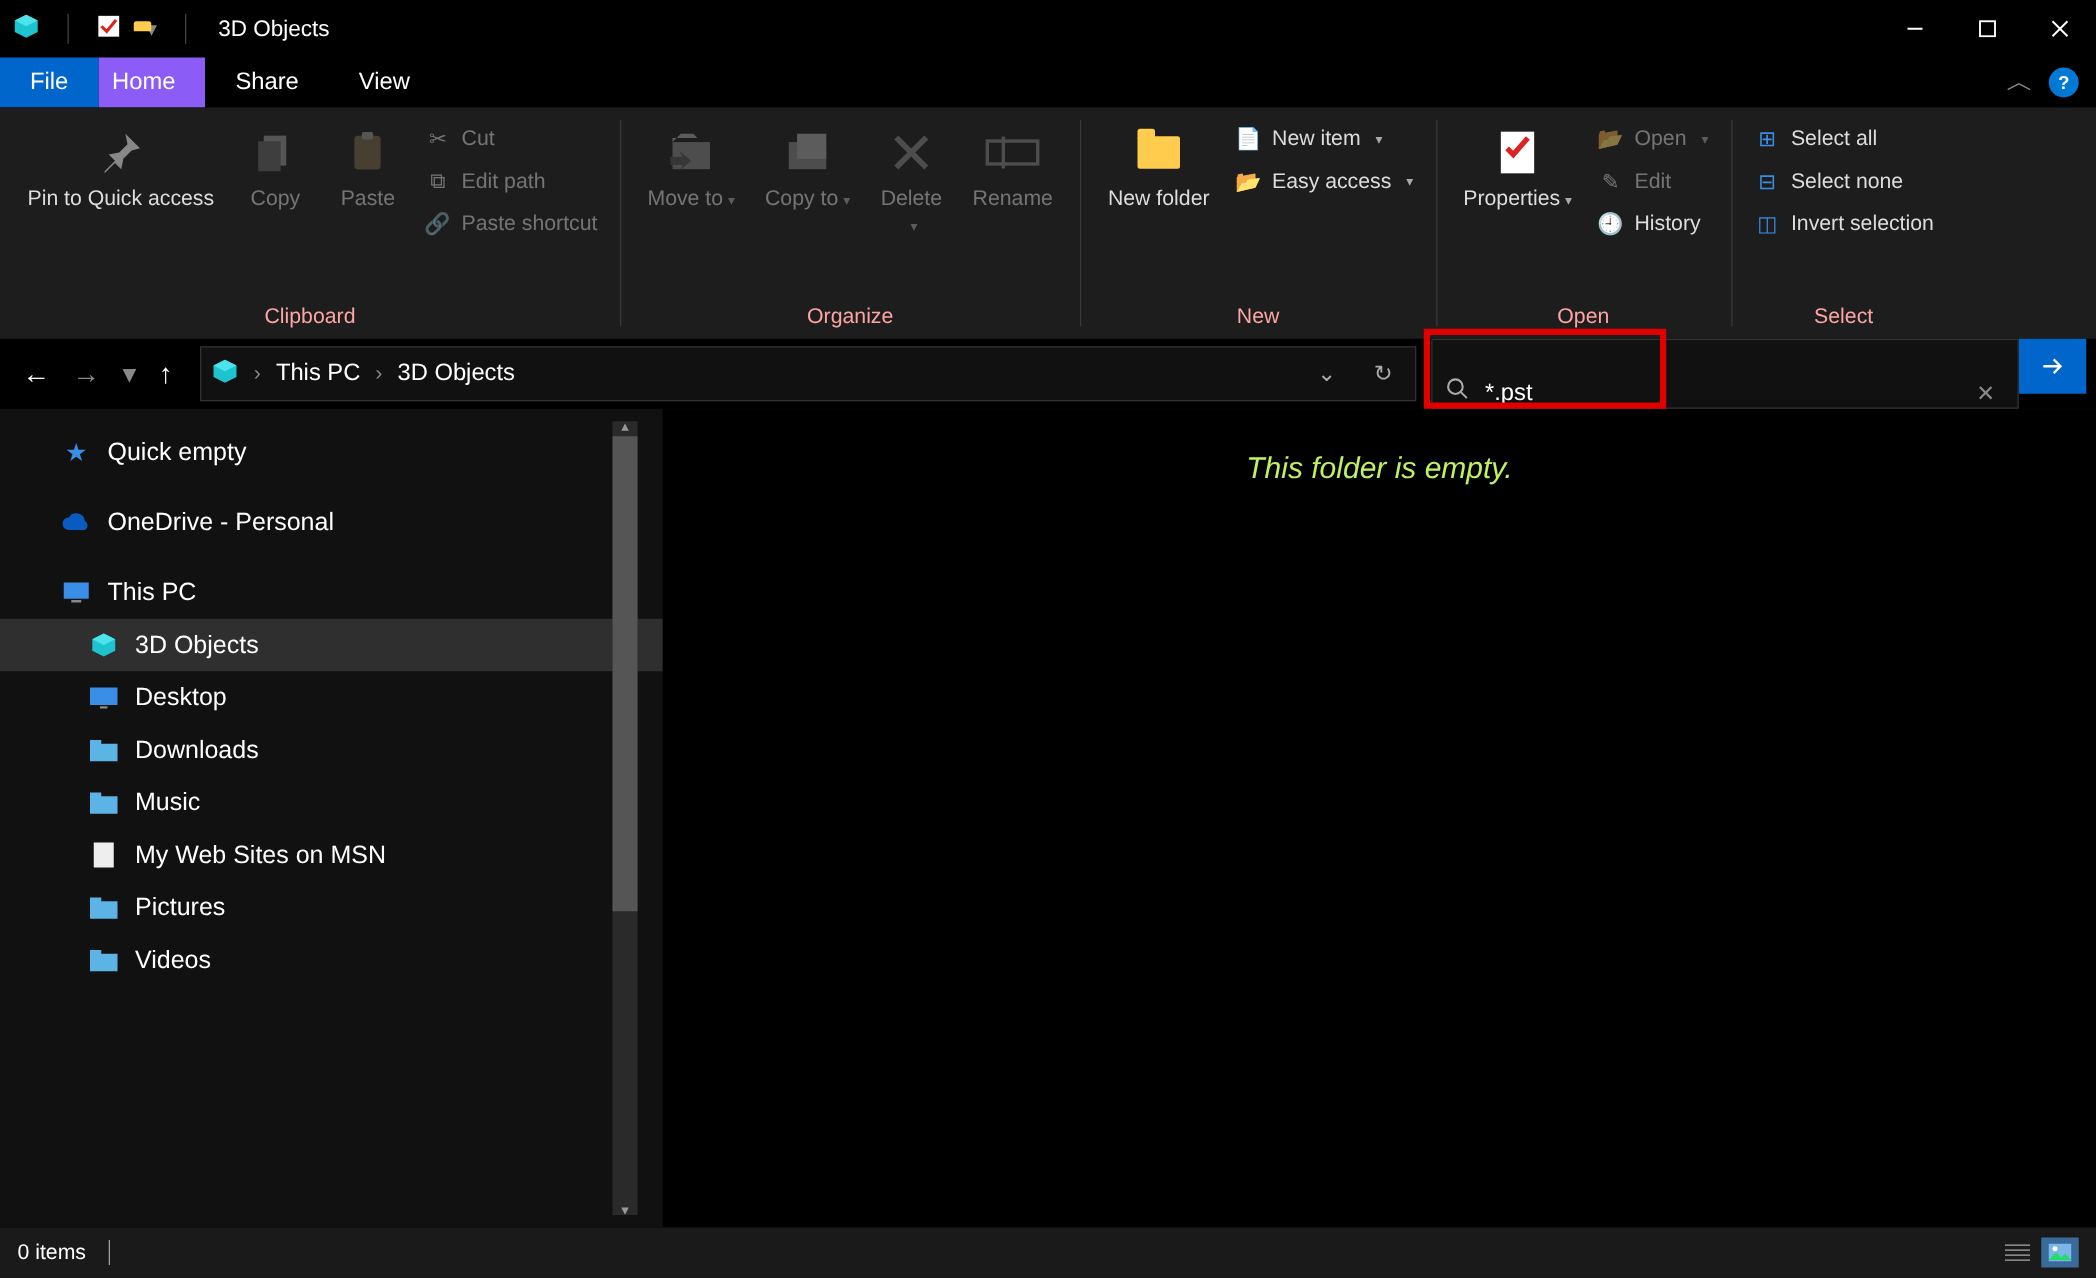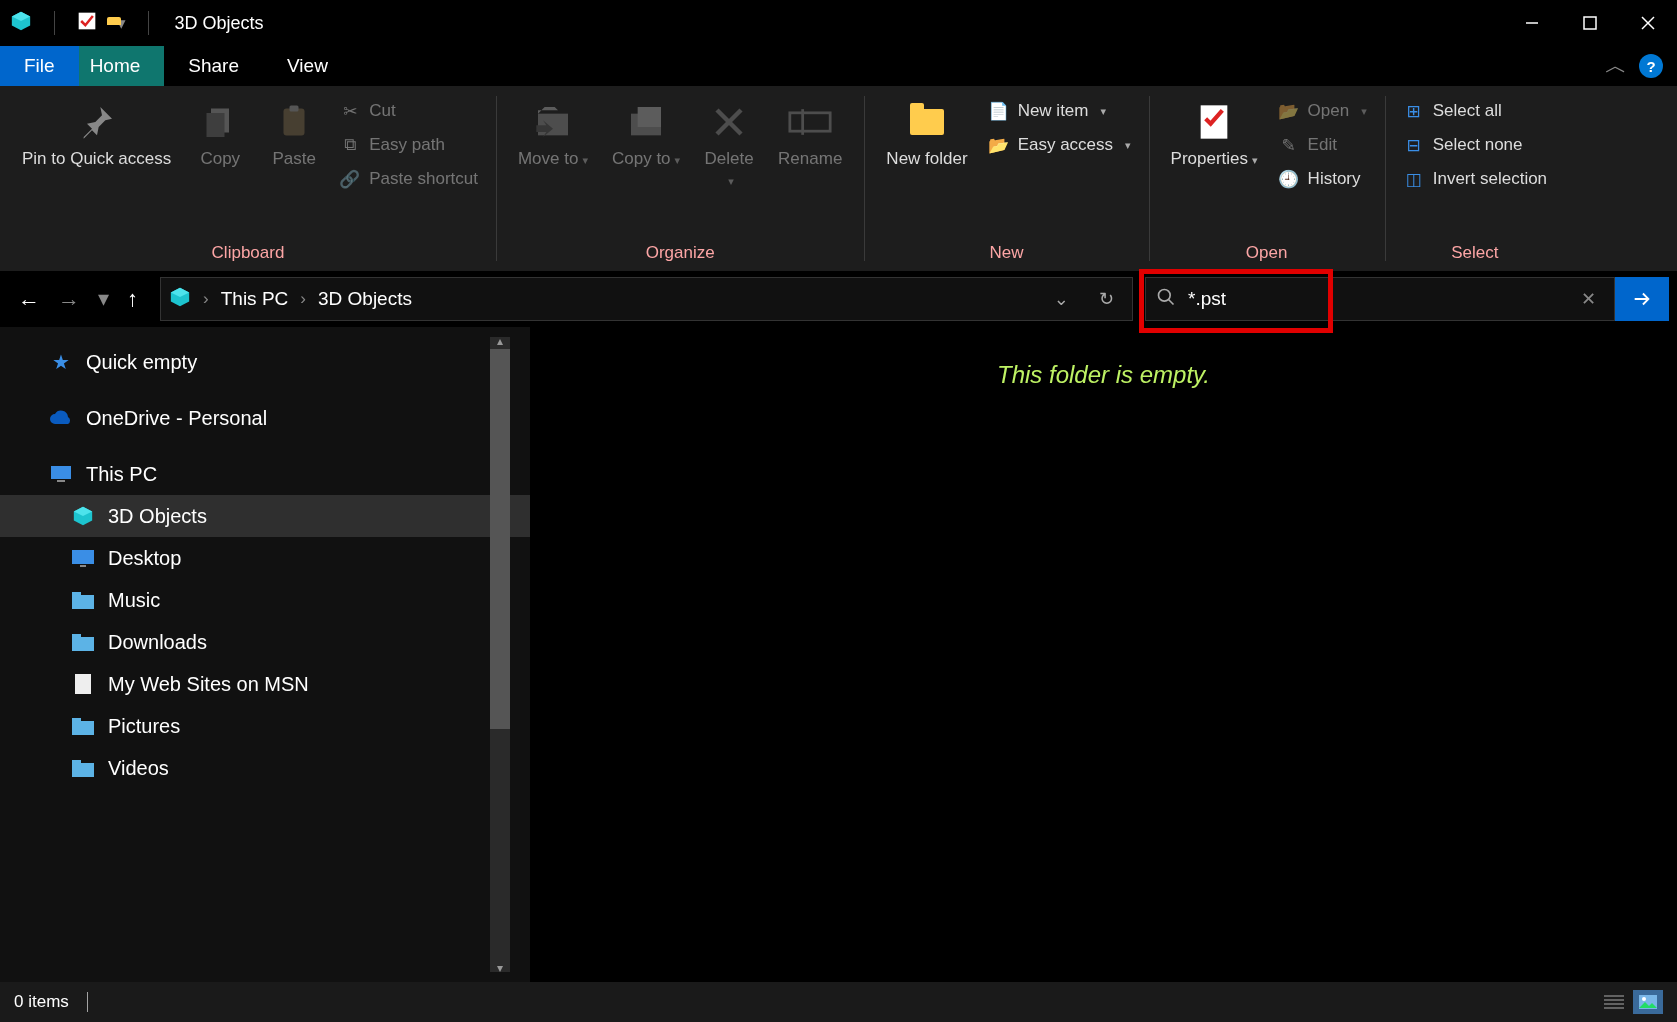--- a/index.html
+++ b/index.html
@@ -18,21 +18,21 @@
 .titlebar .left-icons { display:flex; align-items:center; gap:10px;}
 .titlebar .sep { width:1px; height:24px; background:#444; margin:0 12px;}
 .titlebar .title { font-size:18px; margin-left:4px;}
 .titlebar .spacer { flex:1;}
 .winbtn { width:58px; height:46px; display:flex; align-items:center; justify-content:center; color:#fff;}
 .winbtn svg { stroke:#fff; }
 
 .menubar { display:flex; align-items:stretch; height:40px; background:#000; position:relative;}
 .menutab { padding:0 24px; display:flex; align-items:center; font-size:19px; color:#fff;}
 .menutab.file { background:#0066cc; color:#fff;}
-.menutab.active { background:#0f766e;padding-left:11px;}
+.menutab.active { background:#8b5cf6;padding-left:11px;}
 .menubar .right { margin-left:auto; display:flex; align-items:center; padding-right:14px; gap:12px;}
 .chev-up { font-size:22px; color:#888;}
 .help-circle { width:24px; height:24px; border-radius:50%; background:#0078d4; color:#fff; display:flex; align-items:center; justify-content:center; font-size:15px; font-weight:bold;}
 
 .ribbon { display:flex; background:#1d1d1d; height:185px; position:relative;}
 .group { display:flex; flex-direction:column; padding:8px 12px 2px; align-items:stretch; position:relative;}
 .group + .group::before { content:""; position:absolute; left:0; top:10px; bottom:10px; width:1px; background:#3a3a3a;}
 .group-buttons { display:flex; flex:1; align-items:flex-start; gap:4px;}
 .group-label { text-align:center; font-size:17px; color:#fca5a5; padding:4px 0 6px;}
 .bigbtn { display:flex; flex-direction:column; align-items:center; justify-content:flex-start; padding:6px 10px; gap:4px; min-width:70px;}
@@ -46,21 +46,21 @@
 
 .addrbar { display:flex; align-items:center; background:#000; height:56px; padding:0 8px; gap:12px;}
 .navbtns { display:flex; align-items:center; gap:18px; padding:0 10px;}
 .navbtn { color:#888; font-size:22px;}
 .navbtn.bright{ color:#fff;}
 .addrbox { flex:1; display:flex; align-items:center; background:#111; border:1px solid #333; height:44px; padding:0 8px; gap:10px;}
 .addrbox .crumb { color:#fff; font-size:19px;}
 .addrbox .csep { color:#888; padding:0 2px;}
 .addrbox .spacer{flex:1;}
 .addrbox .endbtn{ padding:0 10px; color:#aaa; font-size:18px;}
-.searchbox { width:470px; display:flex; align-items:center; background:#111; border:1px solid #333; height:44px; padding:0 10px; gap:12px; position:relative;}
+.searchbox { width:470px; display:flex; align-items:flex-end; background:#111; border:1px solid #333; height:56px; padding:0 10px; gap:12px; position:relative;}
 .searchbox .sclose { margin-left:auto; color:#888; padding:0 8px; font-size:18px;}
 .searchgo { width:54px; height:44px; background:#0066cc; display:flex; align-items:center; justify-content:center;}
 .red-outline { position:absolute; border:5px solid #e10000; pointer-events:none;}
 
 .body { flex:1; display:flex; background:#111; overflow:hidden;}
 .sidebar { width:530px; background:#111; position:relative; padding:14px 0;}
 .scrolltrack { position:absolute; right:20px; top:10px; width:20px; bottom:10px; background:#2a2a2a;}
 .scrollthumb { position:absolute; left:0; top:12px; width:20px; height:380px; background:#555;}
 .scrolltrack .arrow{ position:absolute; left:0; width:20px; height:16px; display:flex; align-items:center; justify-content:center; color:#999; font-size:12px;}
 .scrolltrack .atop{top:-4px;} .scrolltrack .abot{bottom:-4px;}
@@ -171,21 +171,21 @@
             </div>
           <div class="lbl">Paste</div>
         </div>
         <div class="smallcol">
           <div class="smallbtn disabled">
               <span class="si">✂</span>
               <span>Cut</span>
             </div>
           <div class="smallbtn disabled">
               <span class="si">⧉</span>
-              <span>Easy path</span>
+              <span>Edit path</span>
             </div>
           <div class="smallbtn disabled">
               <span class="si">🔗</span>
               <span>Paste shortcut</span>
             </div>
         </div>
       </div>
       <div class="group-label">Clipboard</div>
     </div>
 
@@ -388,30 +388,30 @@
           </span>
         <span>Desktop</span>
       </div>
       <div class="treeitem child">
         <span class="ticn">
             <svg width="24" height="20" viewBox="0 0 24 20">
               <rect x="1" y="5" width="22" height="14" fill="#5cb3e6"></rect>
               <rect x="1" y="2" width="9" height="5" fill="#5cb3e6"></rect>
             </svg>
           </span>
-        <span>Music</span>
+        <span>Downloads</span>
       </div>
       <div class="treeitem child">
         <span class="ticn">
             <svg width="24" height="20" viewBox="0 0 24 20">
               <rect x="1" y="5" width="22" height="14" fill="#5cb3e6"></rect>
               <rect x="1" y="2" width="9" height="5" fill="#5cb3e6"></rect>
             </svg>
           </span>
-        <span>Downloads</span>
+        <span>Music</span>
       </div>
       <div class="treeitem child">
         <span class="ticn">
             <svg width="18" height="22" viewBox="0 0 18 22">
               <rect x="1" y="1" width="16" height="20" fill="#eee"></rect>
             </svg>
           </span>
         <span>My Web Sites on MSN</span>
       </div>
       <div class="treeitem child">

